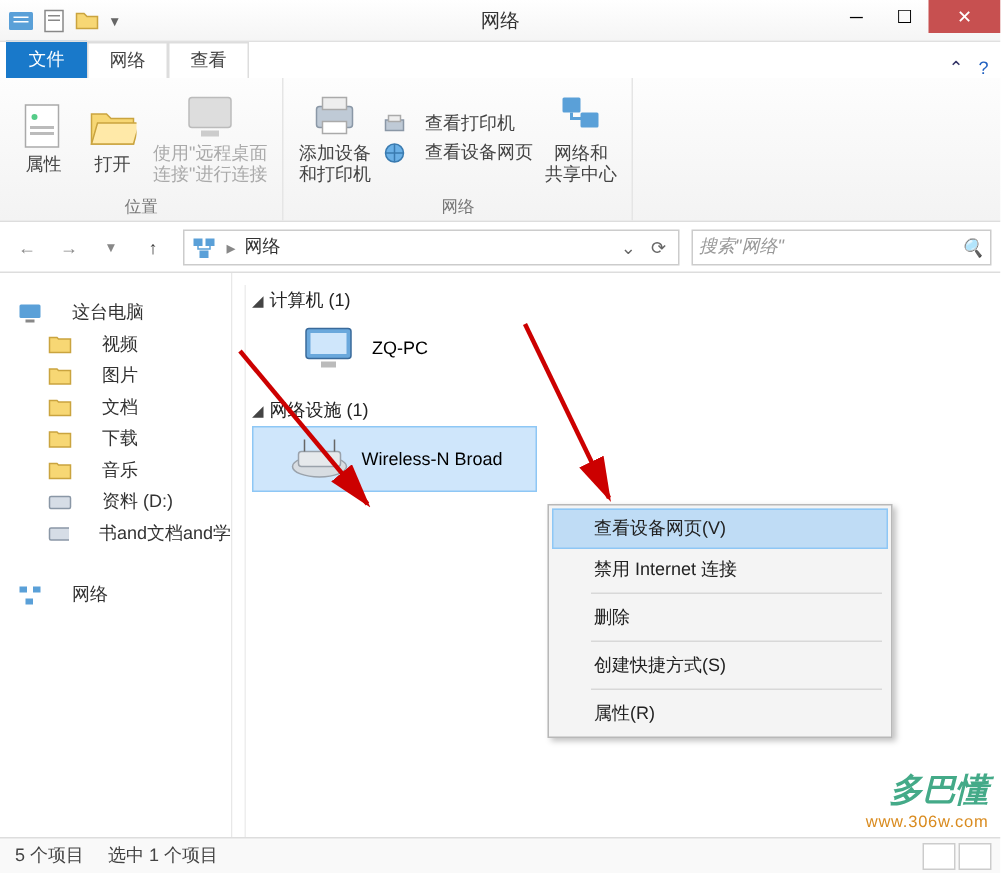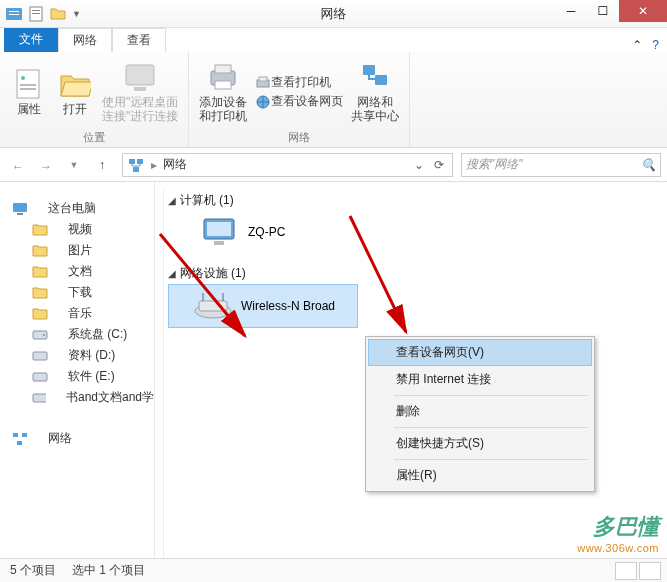--- a/index.html
+++ b/index.html
@@ -19,21 +19,21 @@
 .tab.inactive { background: #fff; color: #444; border: 1px solid #ddd; border-bottom: none; }
 .ribbon-help { position: absolute; right: 8px; display: flex; gap: 10px; color: #336; }
 
 .ribbon { height: 96px; background: linear-gradient(#fdfdfd, #f3f3f3); border-bottom: 1px solid #ddd; display: flex; }
 .ribbon-group { display: flex; flex-direction: column; align-items: center; border-right: 1px solid #e5e5e5; padding: 4px 10px 2px; }
 .ribbon-group-items { display: flex; gap: 8px; flex: 1; align-items: center; }
 .ribbon-item { display: flex; flex-direction: column; align-items: center; gap: 2px; color: #444; font-size: 11px; text-align: center; line-height: 1.2; min-width: 38px; }
 .ribbon-item.disabled { color: #aaa; }
 .ribbon-bigicon { width: 32px; height: 32px; }
 .ribbon-smallrow { display: flex; flex-direction: column; gap: 2px; font-size: 11px; }
-.ribbon-smallitem { display: flex; align-items: center; gap: 0; color: #444; }
+.ribbon-smallitem { display: flex; align-items: center; gap: 12px; color: #444; }
 .ribbon-group-label { font-size: 11px; color: #777; padding-top: 2px; }
 
 .navbar { height: 34px; border-bottom: 1px solid #ddd; display: flex; align-items: center; padding: 0 6px; gap: 4px; }
 .nav-btn { width: 24px; height: 24px; display: flex; align-items: center; justify-content: center; color: #888; border-radius: 2px; }
 .nav-btn.enabled { color: #333; }
 .breadcrumb { flex: 1; height: 24px; border: 1px solid #ccc; display: flex; align-items: center; padding: 0 4px; gap: 6px; margin: 0 4px; }
 .breadcrumb .bc-text { color: #333; }
 .searchbox { width: 200px; height: 24px; border: 1px solid #ccc; display: flex; align-items: center; padding: 0 4px; color: #999; font-style: italic; }
 .searchbox .srch { flex: 1; }
 
@@ -235,35 +235,22 @@
       </div>
     <div class="tree-item lvl2">
         <svg class="tree-icon">
           <path d="M1 3h5l1 1h8v9H1z" fill="#f7d774" stroke="#caa43f"></path>
         </svg>
         <span>音乐</span>
       </div>
     <div class="tree-item lvl2">
         <svg class="tree-icon">
           <rect x="1" y="4" width="14" height="8" fill="#d6dde6" stroke="#8a97a6" rx="1"></rect>
-          <circle cx="12" cy="8" r="1" fill="#5a8"></circle>
-        </svg>
-        <span>系统盘 (C:)</span>
-      </div>
-    <div class="tree-item lvl2">
-        <svg class="tree-icon">
-          <rect x="1" y="4" width="14" height="8" fill="#d6dde6" stroke="#8a97a6" rx="1"></rect>
         </svg>
         <span>资料 (D:)</span>
-      </div>
-    <div class="tree-item lvl2">
-        <svg class="tree-icon">
-          <rect x="1" y="4" width="14" height="8" fill="#d6dde6" stroke="#8a97a6" rx="1"></rect>
-        </svg>
-        <span>软件 (E:)</span>
       </div>
     <div class="tree-item lvl2">
         <svg class="tree-icon">
           <rect x="1" y="4" width="14" height="8" fill="#d6dde6" stroke="#8a97a6" rx="1"></rect>
         </svg>
         <span>书and文档and学</span>
       </div>
     <div class="tree-spacer"></div>
     <div class="tree-item lvl1">
       <svg class="tree-icon">

